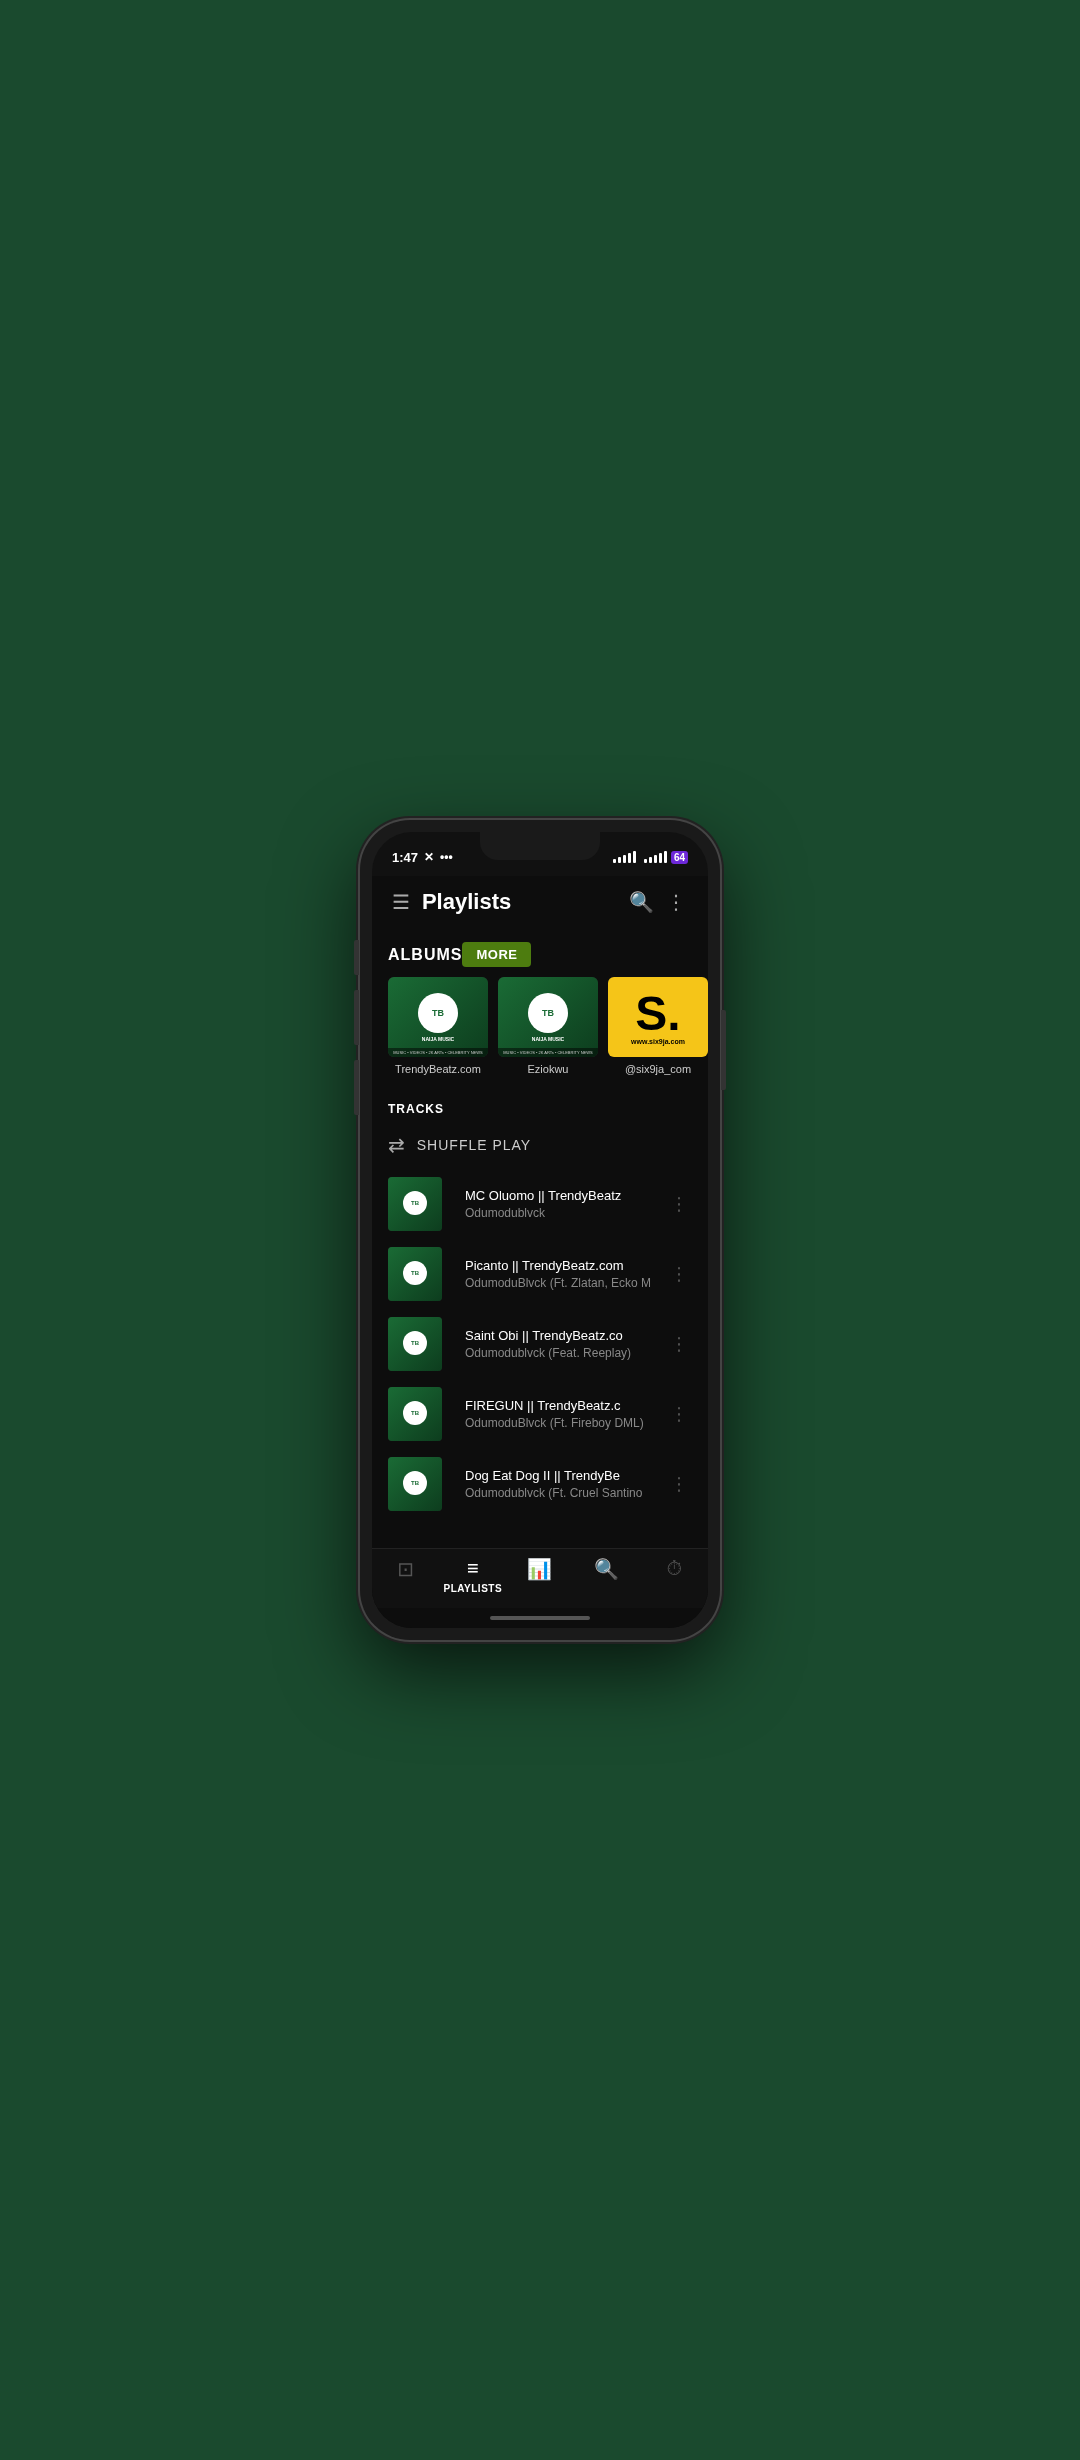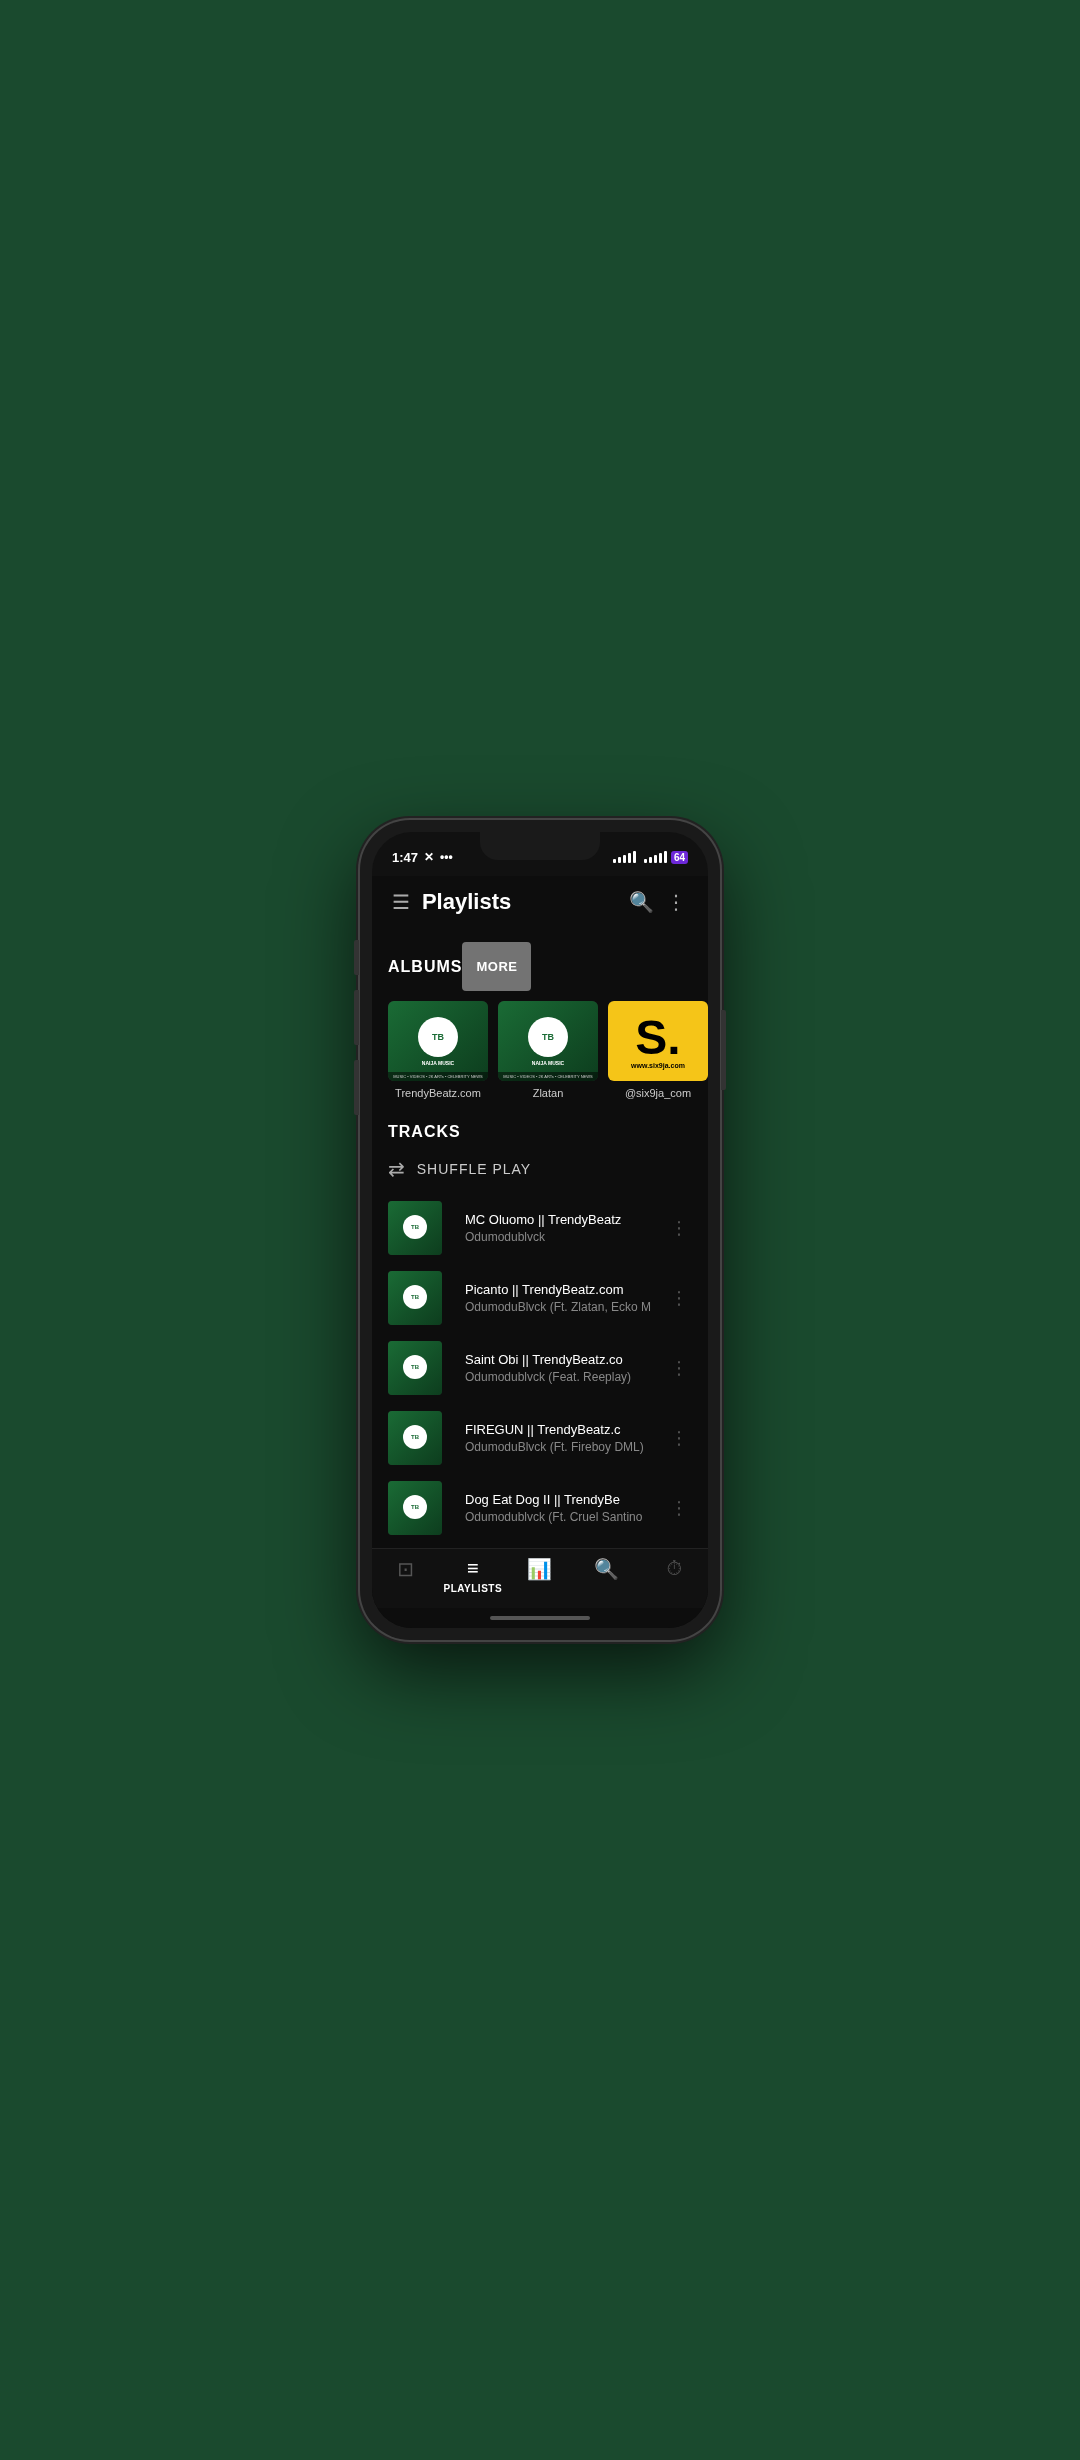--- a/index.html
+++ b/index.html
@@ -188,24 +188,24 @@
     }
 
     .section-title {
       color: white;
       font-size: 16px;
       font-weight: 700;
       letter-spacing: 1px;
     }
 
     .more-btn {
-      background: #737373;
+      background: #4d7c0f;
       color: white;
       border: none;
-      padding: 17px 14px;
+      padding: 5px 14px;
       border-radius: 4px;
       font-size: 13px;
       font-weight: 700;
       letter-spacing: 0.5px;
       cursor: pointer;
     }
 
     
     .albums-row {
       display: flex;
@@ -310,21 +310,21 @@
       white-space: nowrap;
     }
 
     
     .tracks-header {
       padding: 8px 16px 4px;
     }
 
     .tracks-title {
       color: white;
-      font-size: 16px;
+      font-size: 12px;
       font-weight: 700;
       letter-spacing: 1px;
     }
 
     
     .shuffle-row {
       display: flex;
       align-items: center;
       gap: 12px;
       padding: 12px 16px;
@@ -551,21 +551,21 @@
           </div>
 
           <div class="album-item">
             <div class="album-thumb">
               <div class="album-trendybeatz">
                 <div class="tb-logo">TB</div>
                 <div class="tb-text">NAIJA MUSIC</div>
                 <div class="tb-bottom">MUSIC • VIDEOS • 2K ARTs • CELEBRITY NEWS</div>
               </div>
             </div>
-            <span class="album-label">Zlatan</span>
+            <span class="album-label">Eziokwu</span>
           </div>
 
           <div class="album-item">
             <div class="album-thumb">
               <div class="album-six9ja">
                 <span class="s-letter">S.</span>
                 <span class="s-domain">www.six9ja.com</span>
               </div>
             </div>
             <span class="album-label">@six9ja_com</span>

